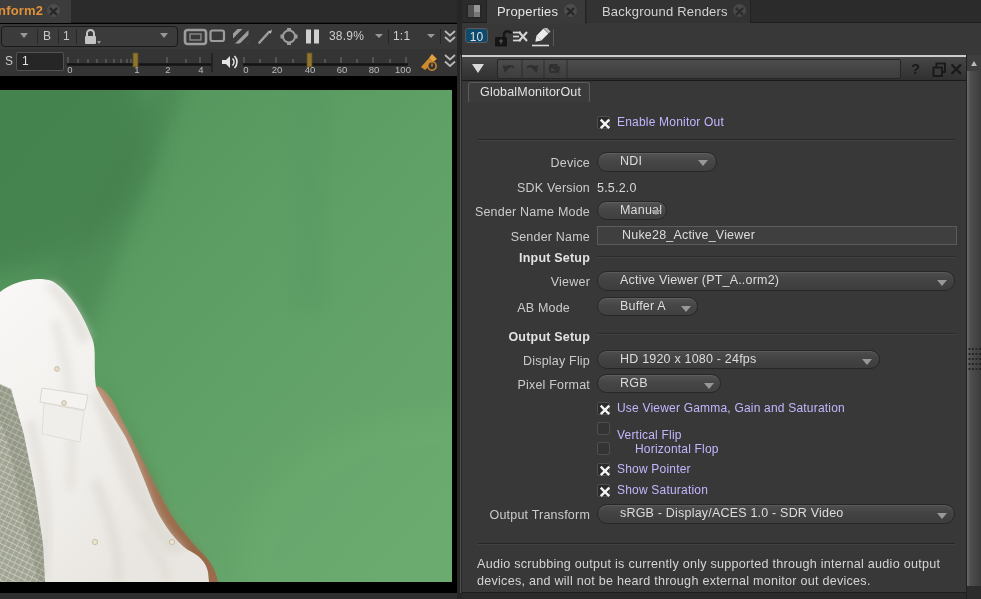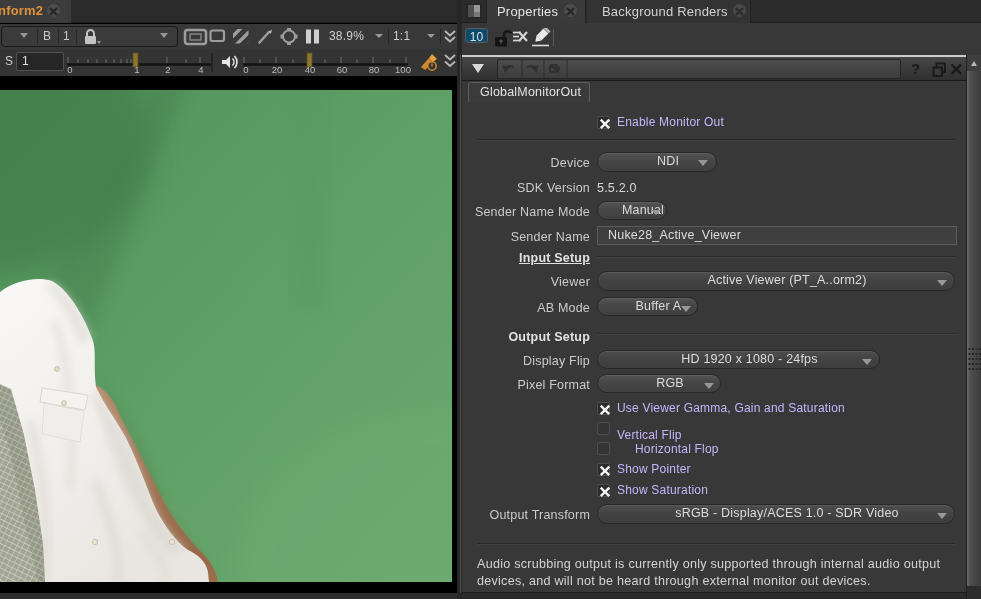--- a/index.html
+++ b/index.html
@@ -1,20 +1,20 @@
 <!DOCTYPE html>
 <html><head>
 <meta charset="utf-8">
 <style>
   html,body{margin:0;padding:0;background:#2c2c2c;width:981px;height:599px;overflow:hidden;}
   *{box-sizing:border-box;}
   body{font-family:"Liberation Sans",sans-serif;-webkit-font-smoothing:antialiased;}
   .abs{position:absolute;}
   .lbl{position:absolute;color:#cbcbcb;font-size:12.5px;letter-spacing:.2px;text-align:right;white-space:nowrap;}
-  .ddn{position:absolute;border:1px solid #272727;border-radius:10px;background:linear-gradient(#535353,#464646 45%,#404040);color:#dcdcdc;font-size:12.5px;letter-spacing:.2px;line-height:17px;padding-left:22px;white-space:nowrap;box-shadow:inset 0 1px 0 rgba(255,255,255,.08);text-align:center;}
+  .ddn{position:absolute;border:1px solid #272727;border-radius:10px;background:linear-gradient(#535353,#464646 45%,#404040);color:#dcdcdc;font-size:12.5px;letter-spacing:.2px;line-height:17px;padding-left:22px;white-space:nowrap;box-shadow:inset 0 1px 0 rgba(255,255,255,.08);}
   .arr{position:absolute;width:0;height:0;border-left:5.5px solid transparent;border-right:5.5px solid transparent;border-top:6px solid #989898;}
   .cb{position:absolute;width:13px;height:13px;background:#2b2b2b;border:1px solid #4e4e4e;border-radius:2px;}
   .cbtext{position:absolute;color:#c4b5fd;font-size:12px;letter-spacing:.2px;white-space:nowrap;}
   .sep{position:absolute;height:2px;border-top:1px solid #262626;border-bottom:1px solid rgba(255,255,255,.055);}
   .hdr{position:absolute;color:#e2e2e2;font-weight:bold;font-size:12.5px;letter-spacing:.2px;white-space:nowrap;}
 </style>
 </head>
 <body>
 
 <div class="abs" style="left:0;top:0;width:457px;height:599px;background:#000;">
@@ -350,29 +350,29 @@
 <div class="lbl" style="left:462px;top:156px;width:128px;">Device</div>
 <div class="ddn" style="left:597px;top:152px;width:120px;height:20px;">NDI<div class="arr" style="right:8px;top:7px;"></div></div>
 
 <div class="lbl" style="left:462px;top:181px;width:128px;">SDK Version</div>
 <div class="abs" style="left:597px;top:181px;color:#d8d8d8;font-size:12.5px;letter-spacing:.2px;">5.5.2.0</div>
 
 <div class="lbl" style="left:462px;top:205px;width:128px;">Sender Name Mode</div>
 <div class="ddn" style="left:597px;top:201px;width:70px;height:19px;">Manual<div class="arr" style="right:5px;top:7.5px;border-left-width:5px;border-right-width:5px;border-top-width:5.5px;"></div></div>
 
 <div class="lbl" style="left:462px;top:230px;width:128px;">Sender Name</div>
-<div class="abs" style="left:597px;top:226px;width:360px;height:19px;background:#3f3f3f;border:1px solid #5b5b5b;color:#dcdcdc;font-size:12.5px;letter-spacing:.2px;line-height:17px;padding-left:10px;">Nuke28_Active_Viewer</div>
-
-<div class="hdr" style="left:462px;top:251px;width:128px;text-align:right;text-decoration:underline;">Input Setup</div>
+<div class="abs" style="left:597px;top:226px;width:360px;height:19px;background:#3f3f3f;border:1px solid #5b5b5b;color:#dcdcdc;font-size:12.5px;letter-spacing:.2px;line-height:17px;padding-left:24px;">Nuke28_Active_Viewer</div>
+
+<div class="hdr" style="left:462px;top:251px;width:128px;text-align:right;">Input Setup</div>
 <div class="abs" style="left:597px;top:256px;width:359px;height:2px;border-top:1px solid #2b2b2b;border-bottom:1px solid rgba(255,255,255,.05);"></div>
 
 <div class="lbl" style="left:462px;top:275px;width:128px;">Viewer</div>
 <div class="ddn" style="left:597px;top:271px;width:358px;height:20px;background:linear-gradient(#4e4e4e,#434343 45%,#3d3d3d);">Active Viewer (PT_A..orm2)<div class="arr" style="right:7px;top:8px;border-left-width:5.5px;border-right-width:5.5px;border-top-width:6px;"></div></div>
 
-<div class="lbl" style="left:442px;top:301px;width:128px;margin-left:20px;">AB Mode</div>
+<div class="lbl" style="left:442px;top:301px;width:128px;">AB Mode</div>
 <div class="ddn" style="left:597px;top:297px;width:101px;height:19px;">Buffer A<div class="arr" style="right:6px;top:7.5px;"></div></div>
 
 <div class="hdr" style="left:462px;top:330px;width:128px;text-align:right;">Output Setup</div>
 <div class="abs" style="left:597px;top:333px;width:359px;height:2px;border-top:1px solid #2b2b2b;border-bottom:1px solid rgba(255,255,255,.05);"></div>
 
 <div class="lbl" style="left:462px;top:354px;width:128px;">Display Flip</div>
 <div class="ddn" style="left:597px;top:350px;width:283px;height:19px;background:linear-gradient(#4e4e4e,#434343 45%,#3d3d3d);">HD 1920 x 1080 - 24fps<div class="arr" style="right:7px;top:7.5px;border-left-width:5.5px;border-right-width:5.5px;border-top-width:6px;"></div></div>
 
 <div class="lbl" style="left:462px;top:378px;width:128px;">Pixel Format</div>
 <div class="ddn" style="left:597px;top:374px;width:124px;height:19px;">RGB<div class="arr" style="right:6px;top:7.5px;"></div></div>

